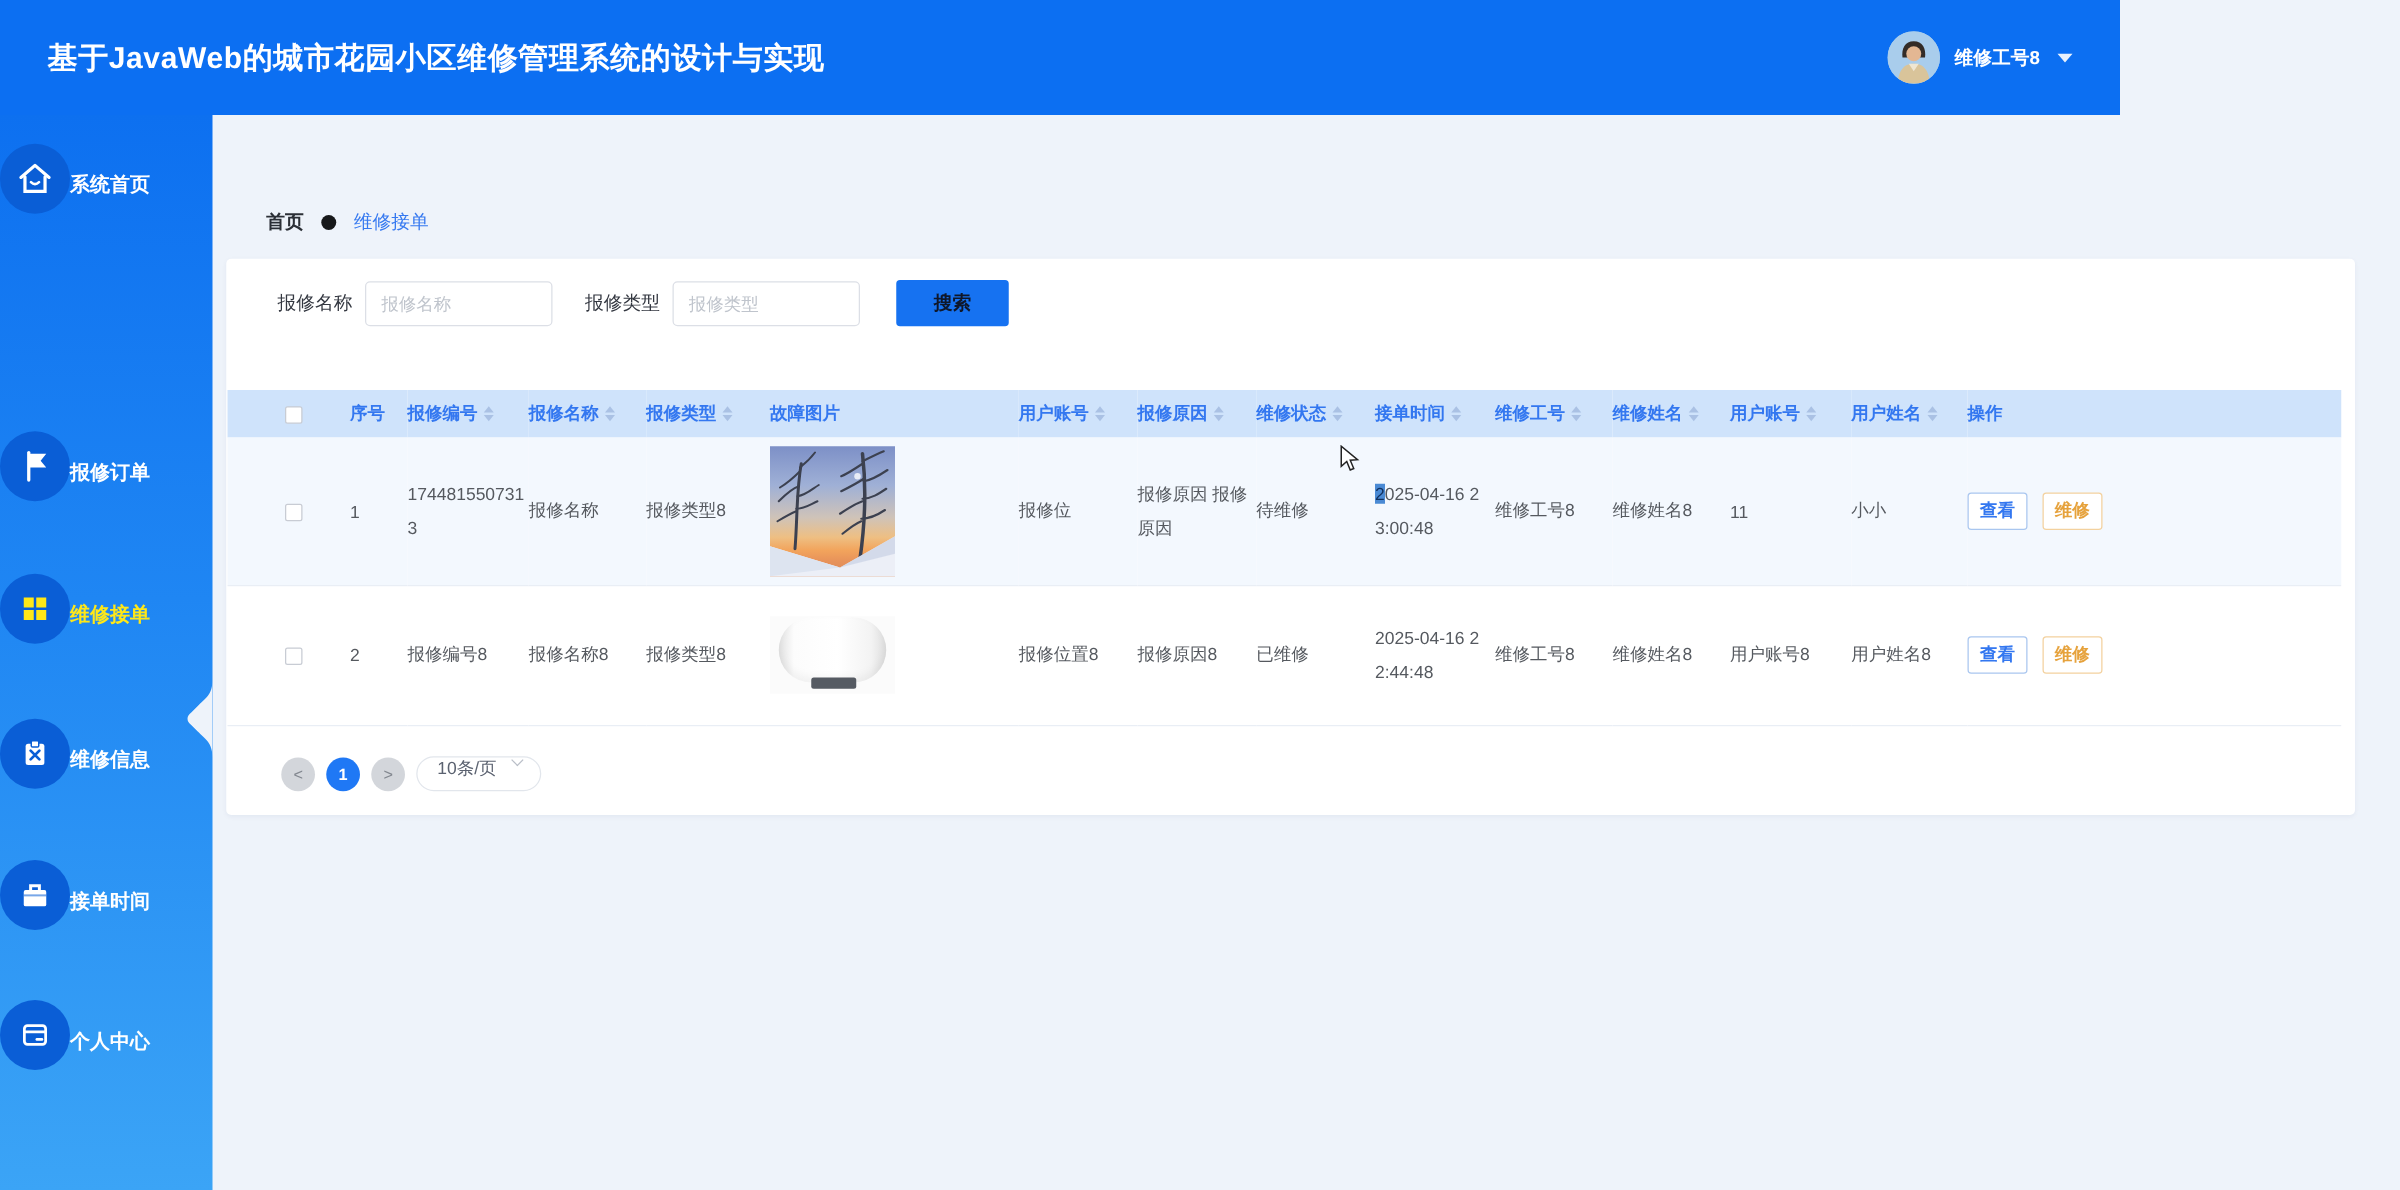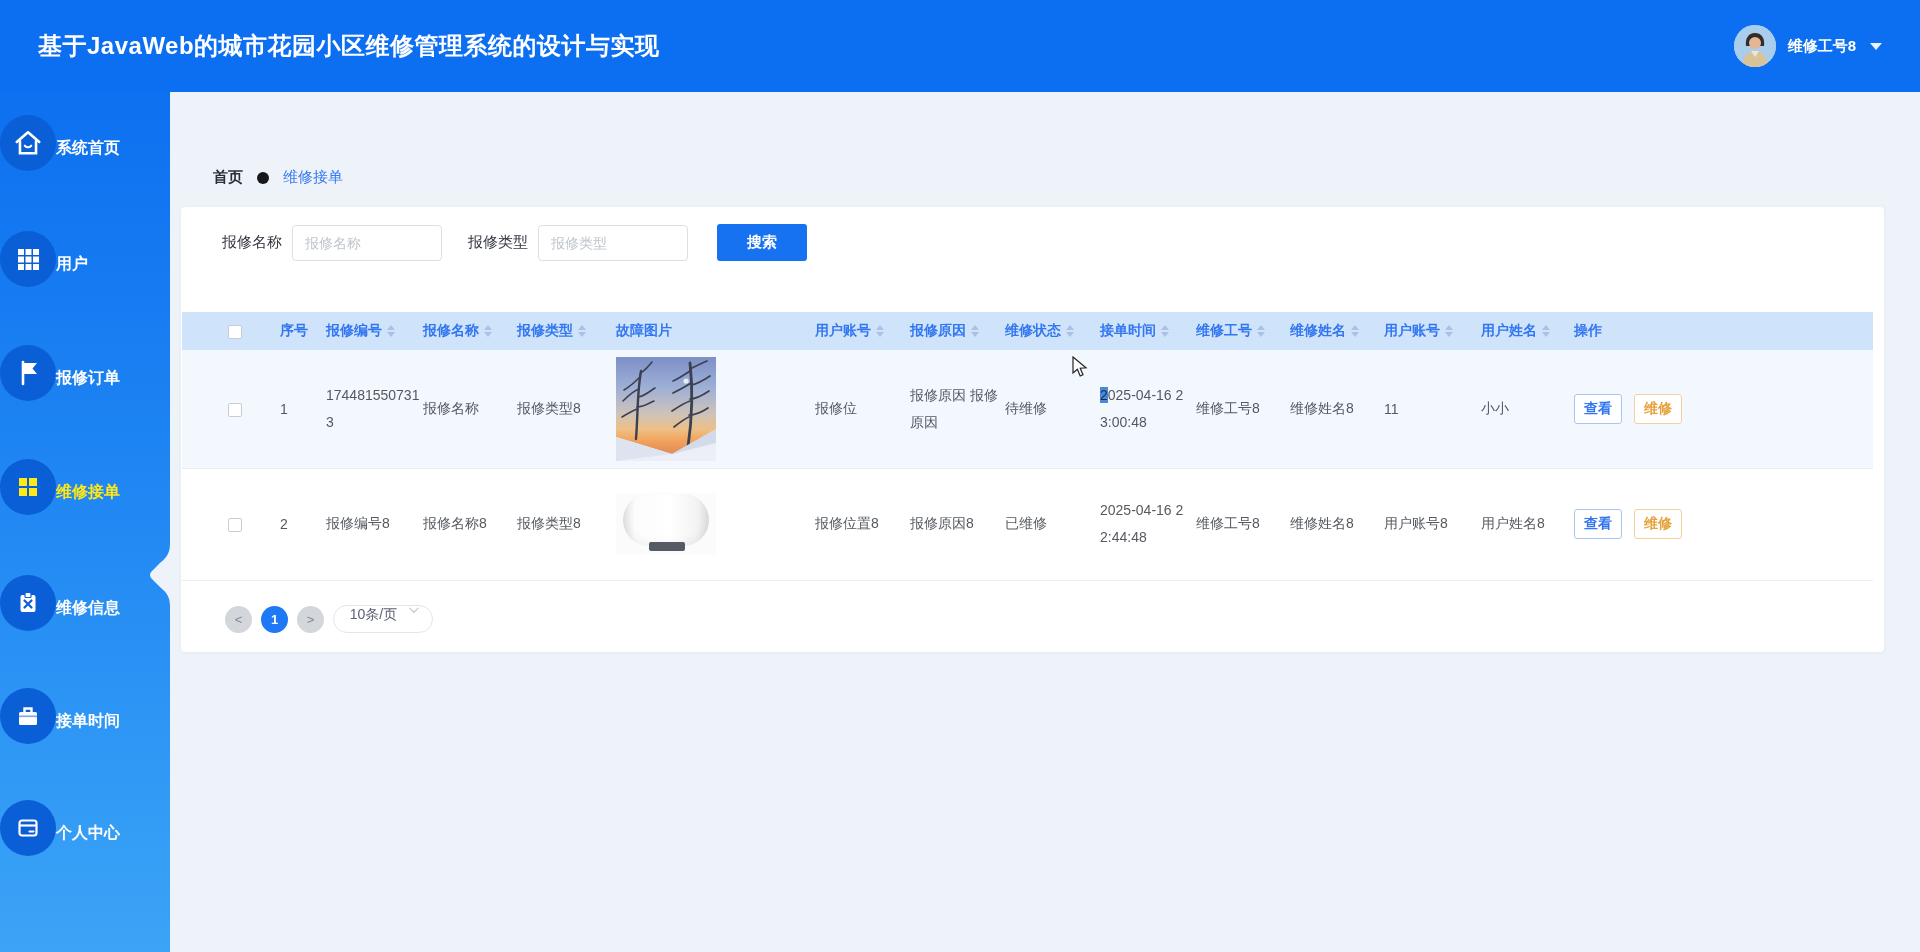--- a/index.html
+++ b/index.html
@@ -1,20 +1,20 @@
 <!DOCTYPE html>
 <html><head>
 <meta charset="utf-8">
 <style>
   * { margin:0; padding:0; box-sizing:border-box; }
   html,body { width:1920px; height:952px; overflow:hidden; background:#eef3fa;
     font-family:"Liberation Sans","DejaVu Sans",sans-serif; }
 
   
-  .topbar { position:absolute; left:0; top:0; width:1920px; height:92px; background:#0c6ff2;
+  .topbar { position:absolute; left:0; top:0; width:1696px; height:92px; background:#0c6ff2;
     display:flex; align-items:center; justify-content:space-between; padding:0 38px; z-index:5; }
   .topbar .title { color:#fff; font-size:24px; font-weight:bold; letter-spacing:.5px; }
   .userbox { display:flex; align-items:center; gap:12px; cursor:pointer; }
   .avatar { width:42px; height:42px; border-radius:50%; overflow:hidden; background:#a9cdec; flex:none; }
   .username { color:#fff; font-size:15px; font-weight:bold; }
   .user-caret { width:0; height:0; border-left:6px solid transparent; border-right:6px solid transparent;
     border-top:7px solid #eaf2fd; margin-left:2px; }
 
   
   .sidebar { position:absolute; left:0; top:92px; width:170px; height:860px;
@@ -35,21 +35,21 @@
 
   .panel { position:absolute; left:11px; top:75px; width:1703px; height:445px; background:#fff;
     border-radius:4px; box-shadow:0 1px 4px rgba(10,40,90,.05); }
 
   
   .filters { position:absolute; left:41px; top:17px; display:flex; align-items:center; }
   .f-label { font-size:15px; color:#333740; margin-right:10px; }
   .f-input { width:150px; height:36px; border:1px solid #dcdfe6; border-radius:4px; padding:0 12px;
     font-size:14px; color:#333; outline:none; margin-right:26px; background:#fff; }
   .f-input::placeholder { color:#bfc4cc; }
-  .search-btn { width:90px; height:37px; background:#1672f1; color:#ffffff; font-size:15px; font-weight:bold;
+  .search-btn { width:90px; height:37px; background:#1672f1; color:#0f172a; font-size:15px; font-weight:bold;
     border:none; border-radius:3px; cursor:pointer; margin-left:3px; }
 
   
   table.grid { position:absolute; left:1px; top:105px; width:1691px; border-collapse:collapse; table-layout:fixed; }
   .grid th { background:#cfe3fb; height:38px; font-size:14px; color:#3377f0; font-weight:bold;
     text-align:left; padding:0; white-space:nowrap; }
   .grid td { font-size:14px; color:#55595f; padding:0 6px 0 0; vertical-align:middle; }
   .grid tr.r1 { height:118px; background:#f3f8fe; }
   .grid tr.r2 { height:112px; background:#fff; }
   .grid tbody tr { border-bottom:1px solid #e9eef5; }
@@ -117,38 +117,20 @@
     <div class="side-icon-circle">
       <svg width="30" height="30" viewBox="0 0 28 28">
         <path d="M3.5 13 L14 4 L24.5 13" fill="none" stroke="#fff" stroke-width="2.4" stroke-linecap="round" stroke-linejoin="round"></path>
         <path d="M6.5 12.5 V23.5 H21.5 V12.5" fill="none" stroke="#fff" stroke-width="2.4" stroke-linecap="round"></path>
         <path d="M11 16.5 Q14 19.5 17 16.5" fill="none" stroke="#fff" stroke-width="2" stroke-linecap="round"></path>
       </svg>
     </div>
     <div class="side-label">系统首页</div>
   </div>
 
-  <div class="side-item" style="top:139px">
-    <div class="side-icon-circle">
-      <svg width="28" height="28" viewBox="0 0 28 28">
-        <g fill="#fff">
-          <rect x="4" y="4" width="6" height="6"></rect>
-            <rect x="11.5" y="4" width="6" height="6"></rect>
-            <rect x="19" y="4" width="6" height="6"></rect>
-          <rect x="4" y="11.5" width="6" height="6"></rect>
-            <rect x="11.5" y="11.5" width="6" height="6"></rect>
-            <rect x="19" y="11.5" width="6" height="6"></rect>
-          <rect x="4" y="19" width="6" height="6"></rect>
-            <rect x="11.5" y="19" width="6" height="6"></rect>
-            <rect x="19" y="19" width="6" height="6"></rect>
-        </g>
-      </svg>
-    </div>
-    <div class="side-label">用户</div>
-  </div>
 
   <div class="side-item" style="top:253px">
     <div class="side-icon-circle">
       <svg width="28" height="28" viewBox="0 0 28 28">
         <path d="M9 3 V25" stroke="#fff" stroke-width="2.6" stroke-linecap="round"></path>
         <path d="M9 4 H23 L18.5 9.5 L23 15 H9 Z" fill="#fff"></path>
       </svg>
     </div>
     <div class="side-label">报修订单</div>
   </div>

